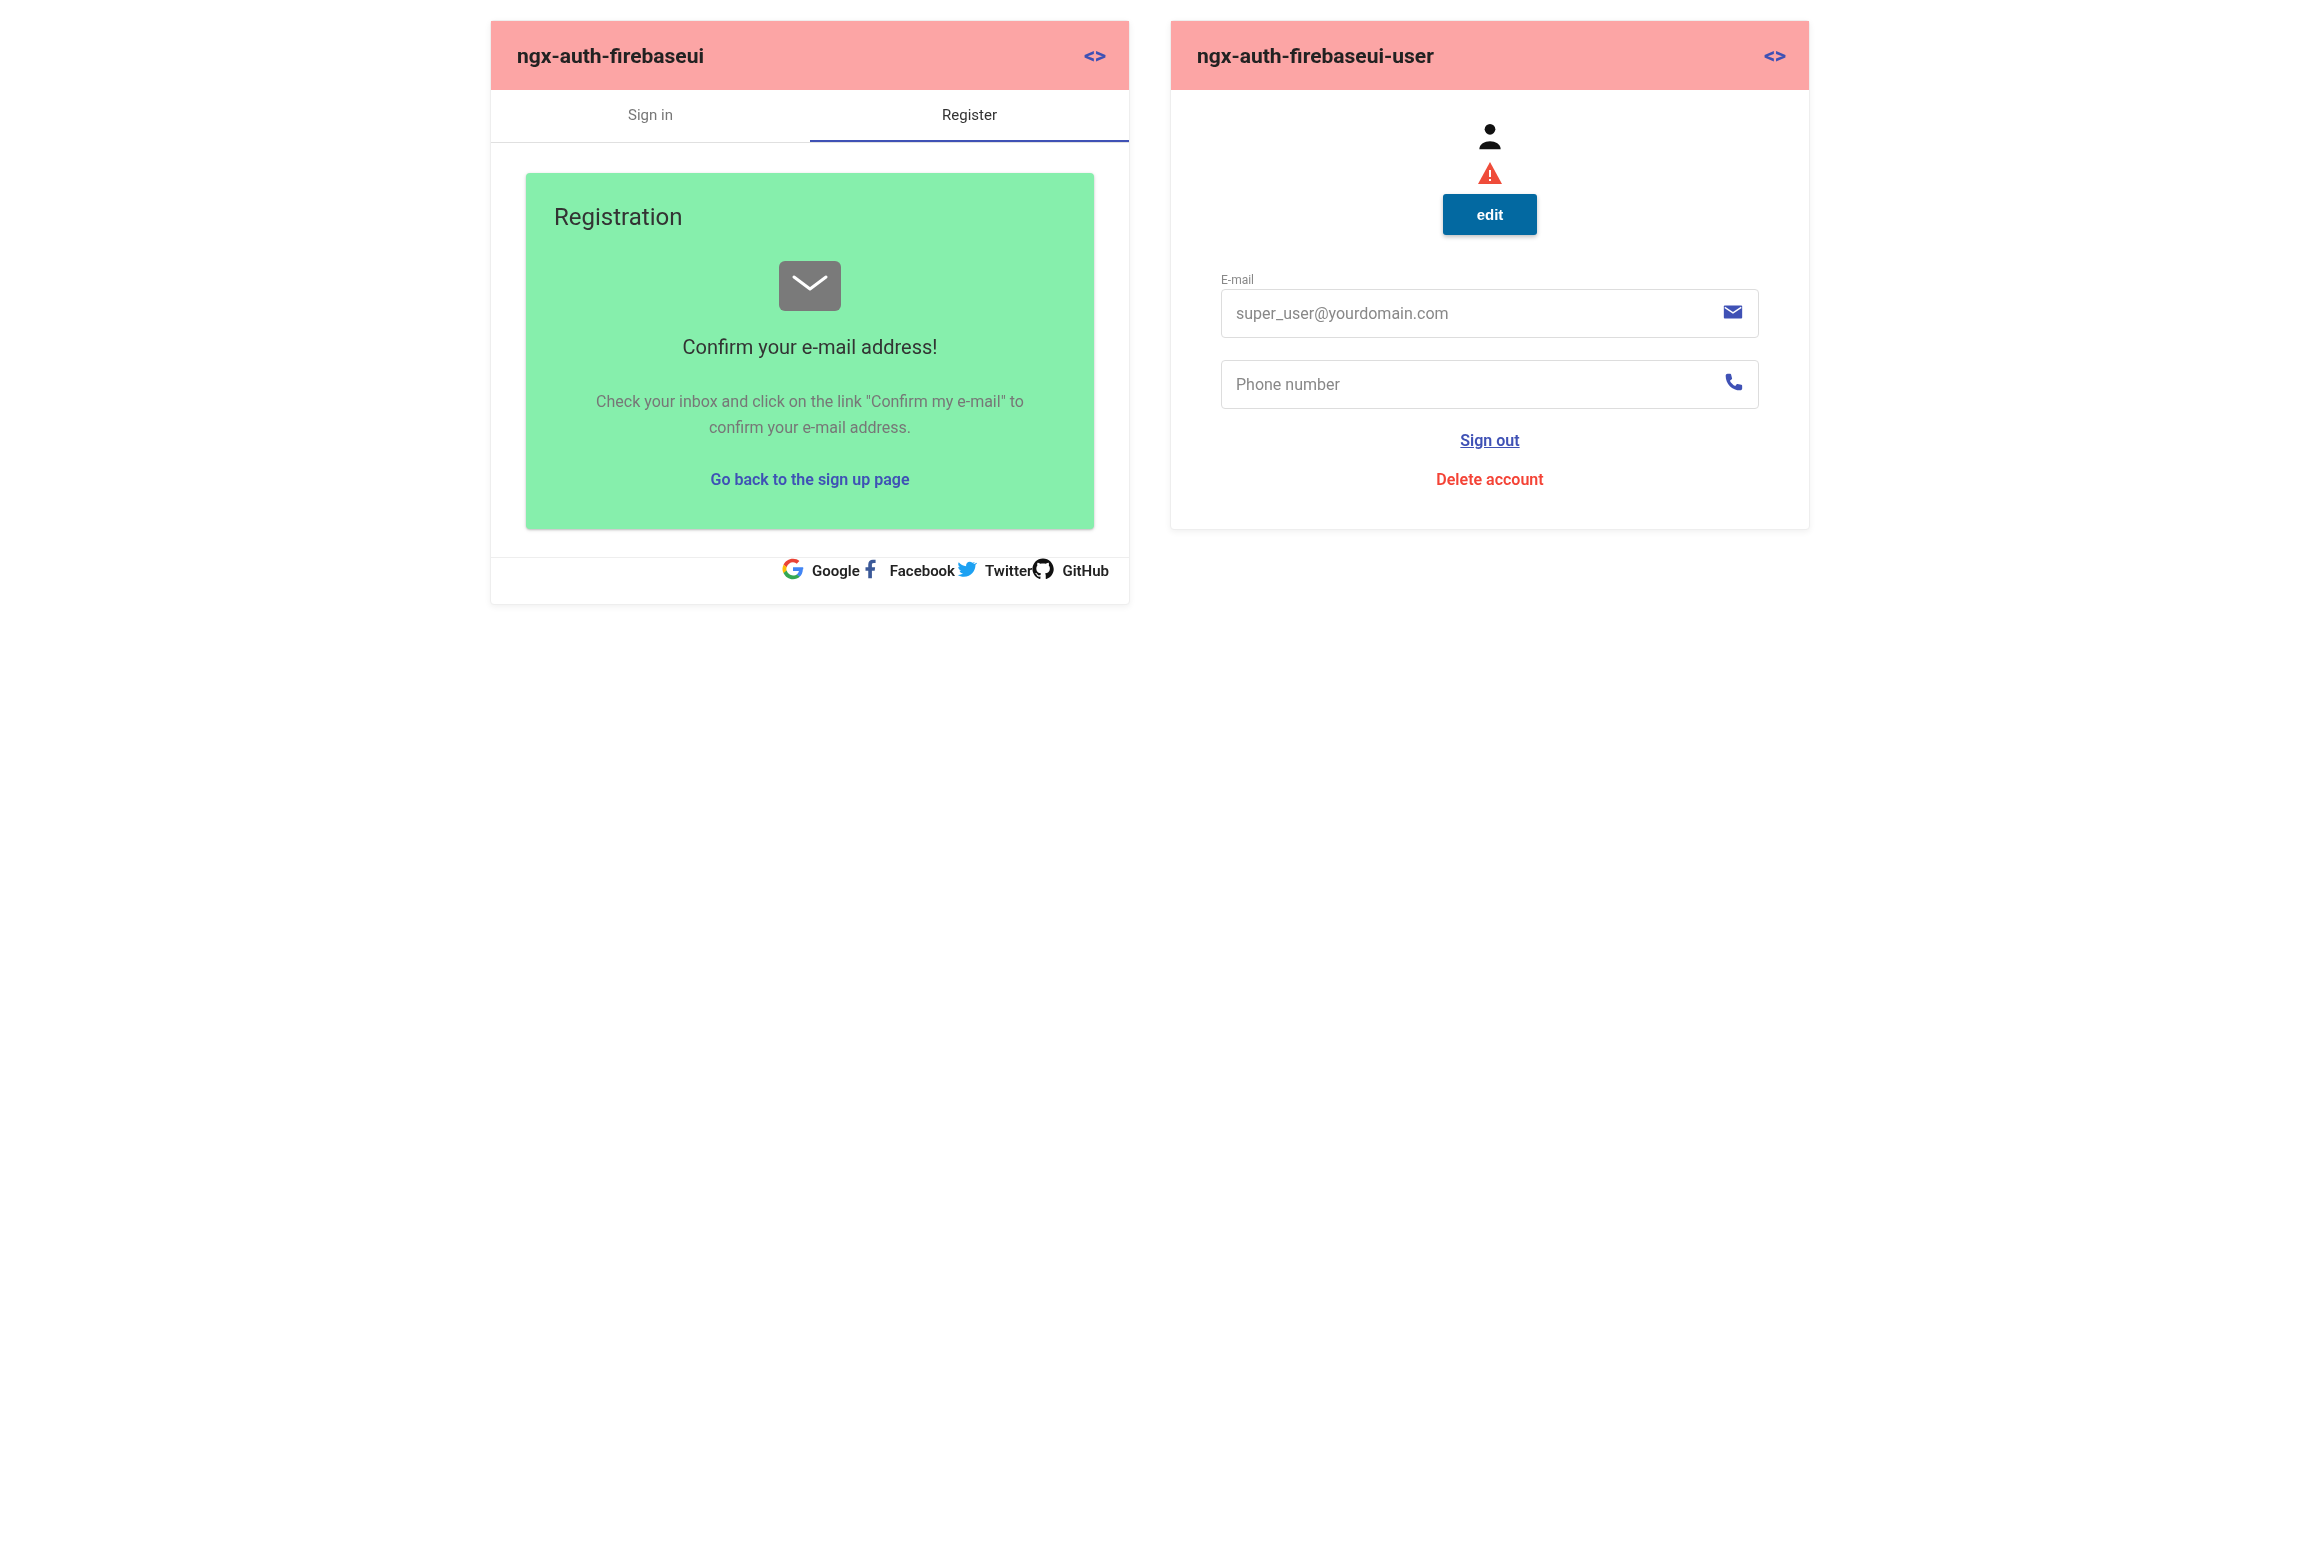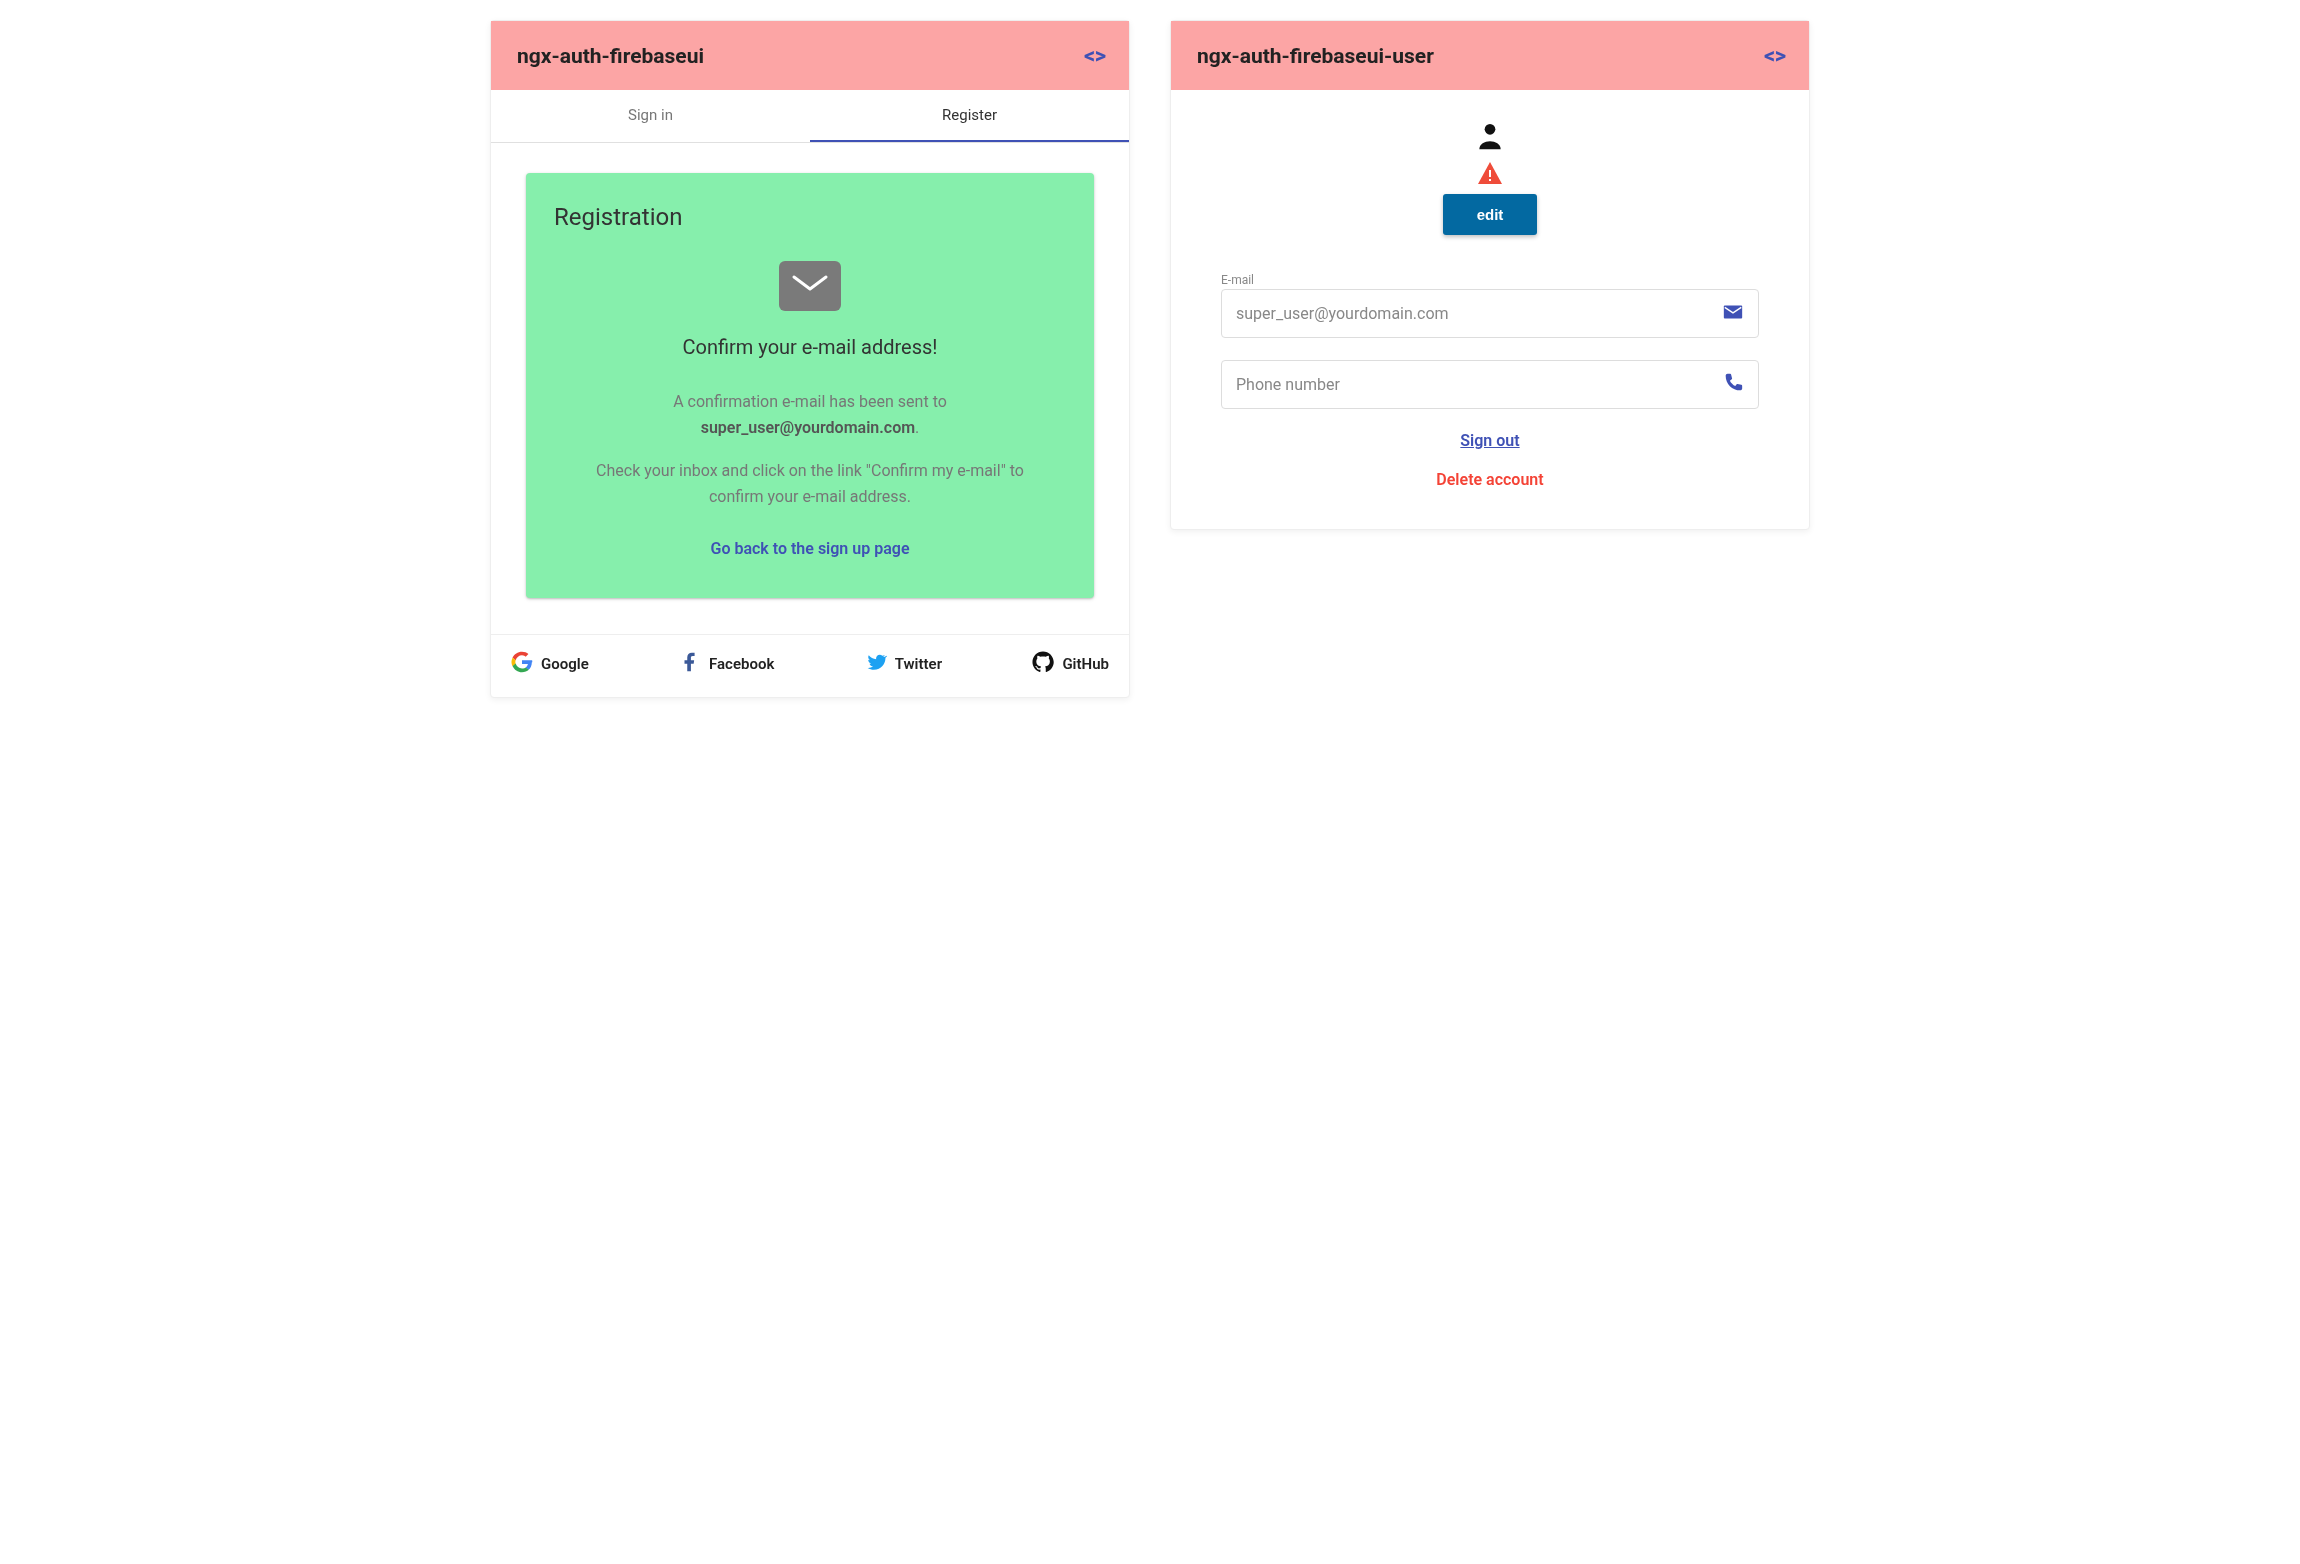--- a/index.html
+++ b/index.html
@@ -101,25 +101,25 @@
   .confirm-text b { color: #555; font-weight: 600; }
   .link-text {
     color: #3f51b5;
     font-size: 16px;
     font-weight: 600;
     margin-top: 30px;
     cursor: pointer;
   }
   .social-row {
     display: flex;
-    justify-content: space-between;
+    justify-content: flex-end;
     align-items: center;
-    padding: 16px 20px 10px 20px;
+    padding: 0 20px 10px 20px;
     border-top: 1px solid #eee;
-    margin-top: 36px;
+    margin-top: 28px;
   }
   .social-item {
     display: flex;
     align-items: center;
     gap: 8px;
     font-size: 15px;
     font-weight: 600;
     color: #222;
     cursor: pointer;
   }
@@ -195,24 +195,20 @@
       <h3>Registration</h3>
 
       <div class="mail-icon">
         <svg viewBox="0 0 40 30">
             <polyline points="4,6 20,18 36,6" stroke="#fff" stroke-width="3" fill="none" stroke-linecap="round" stroke-linejoin="round"></polyline>
           </svg>
       </div>
 
       <div class="confirm-title">Confirm your e-mail address!</div>
 
-      <div class="confirm-text">
-        <span>A confirmation e-mail has been sent to</span>
-        <b>super_user@yourdomain.com</b><span>.</span>
-      </div>
 
       <div class="confirm-text">Check your inbox and click on the link "Confirm my e-mail" to confirm your e-mail address.</div>
 
       <div class="link-text">Go back to the sign up page</div>
     </div>
 
     <div class="social-row">
       <div class="social-item">
         <span>
           <svg viewBox="0 0 48 48">

